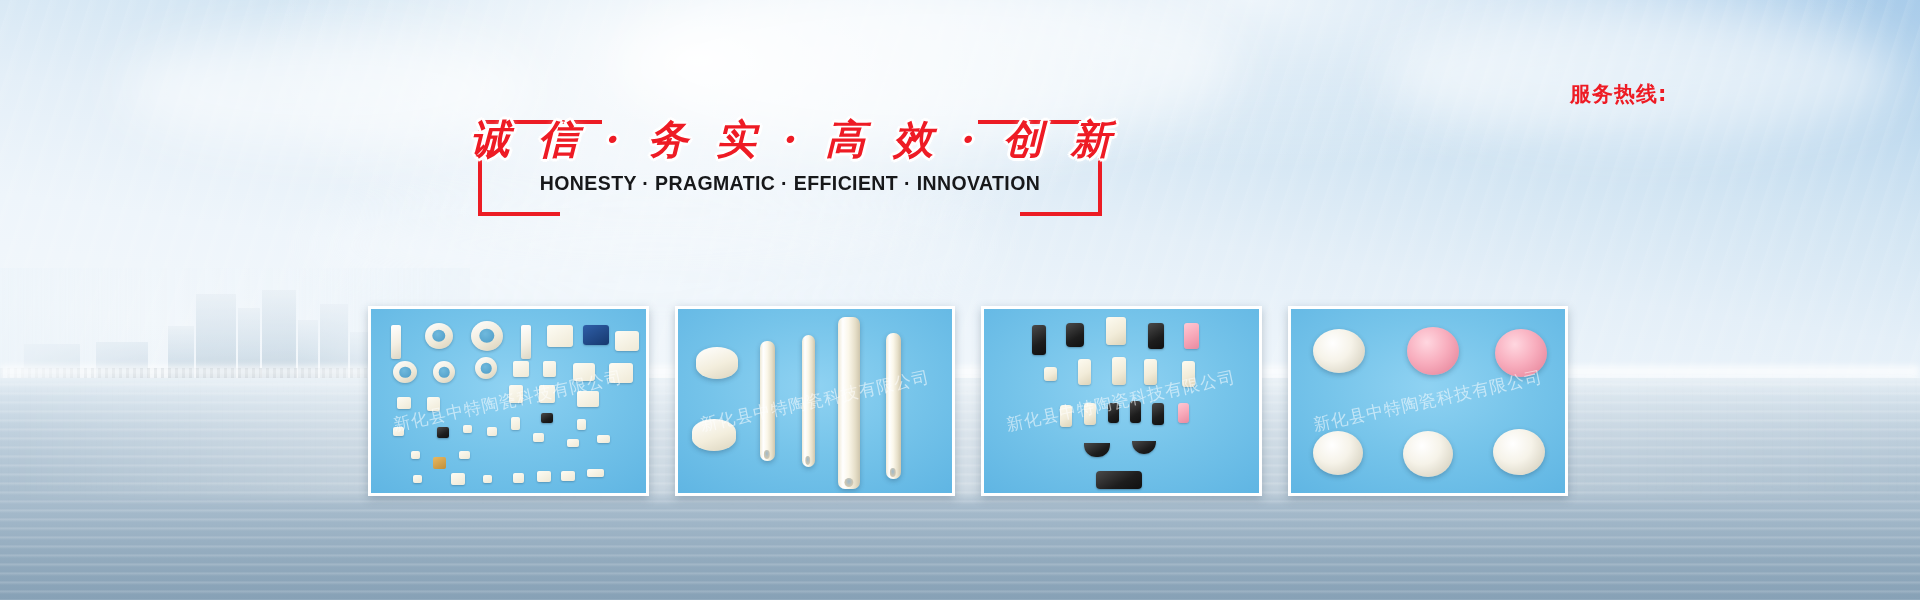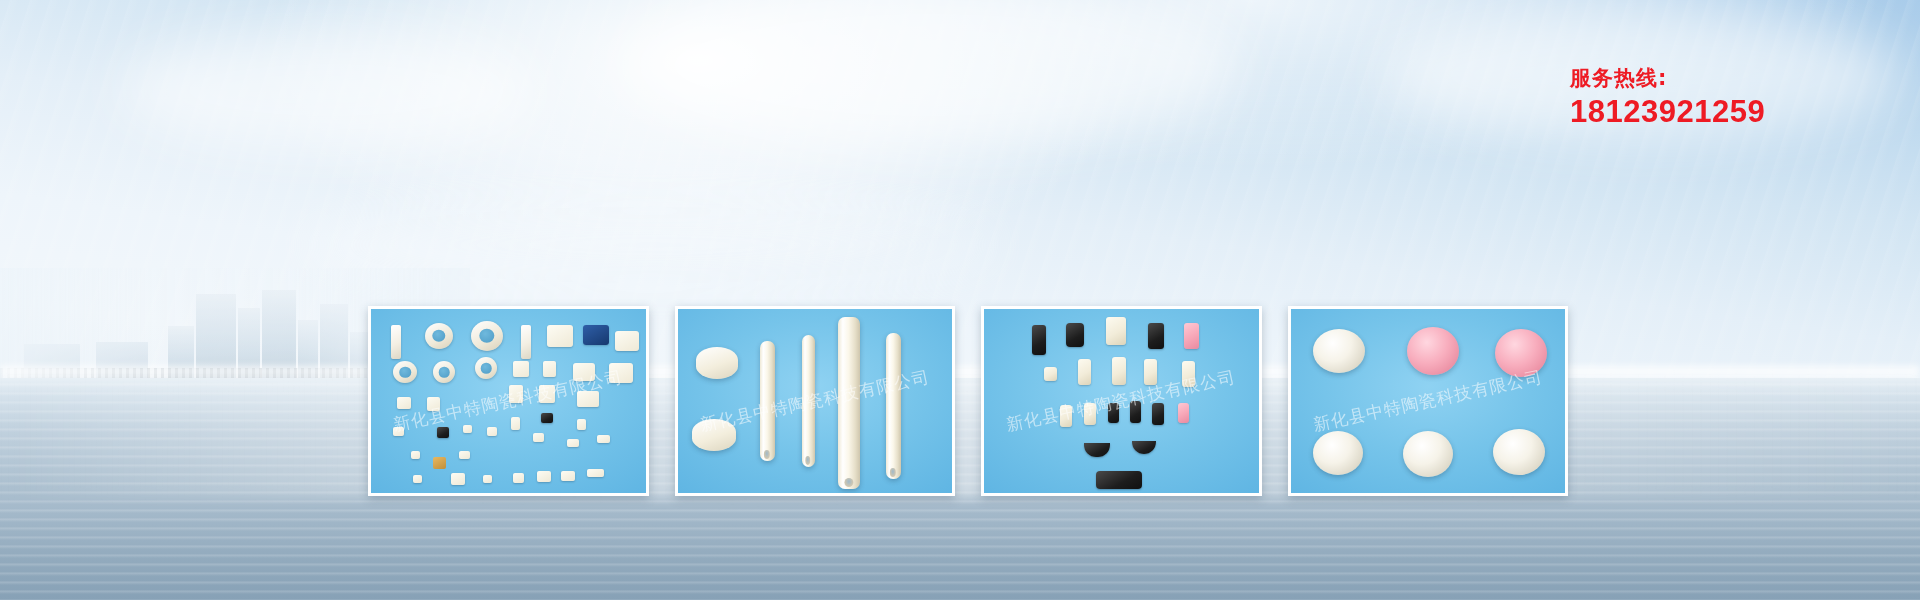--- a/index.html
+++ b/index.html
@@ -219,21 +219,21 @@
   }
   .contact-tagline {
     font-family: "DejaVu Sans", "Liberation Sans", sans-serif;
     font-weight: 700;
     font-size: 21px;
     letter-spacing: 1px;
     line-height: 30px;
     white-space: nowrap;
   }
   .contact-hotline-label {
-    margin-top: 12px;
+    margin-top: 28px;
     font-family: "DejaVu Sans", "Liberation Sans", sans-serif;
     font-weight: 700;
     font-size: 21px;
     letter-spacing: 1px;
     line-height: 28px;
     white-space: nowrap;
   }
   .contact-phone {
     margin-top: 3px;
     font-family: "Liberation Sans", sans-serif;
@@ -386,24 +386,29 @@
     <div class="city-haze"></div>
   </div>
 
   <div class="shore-glow"></div>
 
   <div class="water">
     <div class="water-lines"></div>
     <div class="water-sheen"></div>
   </div>
 
+  <div class="slogan">
+    <div class="bracket-l"></div>
+    <div class="bracket-r"></div>
+    <div class="slogan-cn">诚 信 · 务 实 · 高 效 · 创 新</div>
+    <div class="slogan-en">HONESTY · PRAGMATIC · EFFICIENT · INNOVATION</div>
+  </div>
 
   <div class="contact">
     <div class="contact-hotline-label">服务热线:</div>
-    <div class="contact-phone">18123921259</div>
   </div>
 
   <div class="gallery">
 
     <div class="card">
       <div class="card-bg"></div>
 
       <div class="part p-white" style="left:20px;  top:16px; width:10px; height:34px; border-radius:2px;"></div>
       <div class="part ring" style="left:54px;  top:14px; width:28px; height:26px;"></div>
       <div class="part ring" style="left:100px; top:12px; width:32px; height:30px;"></div>

